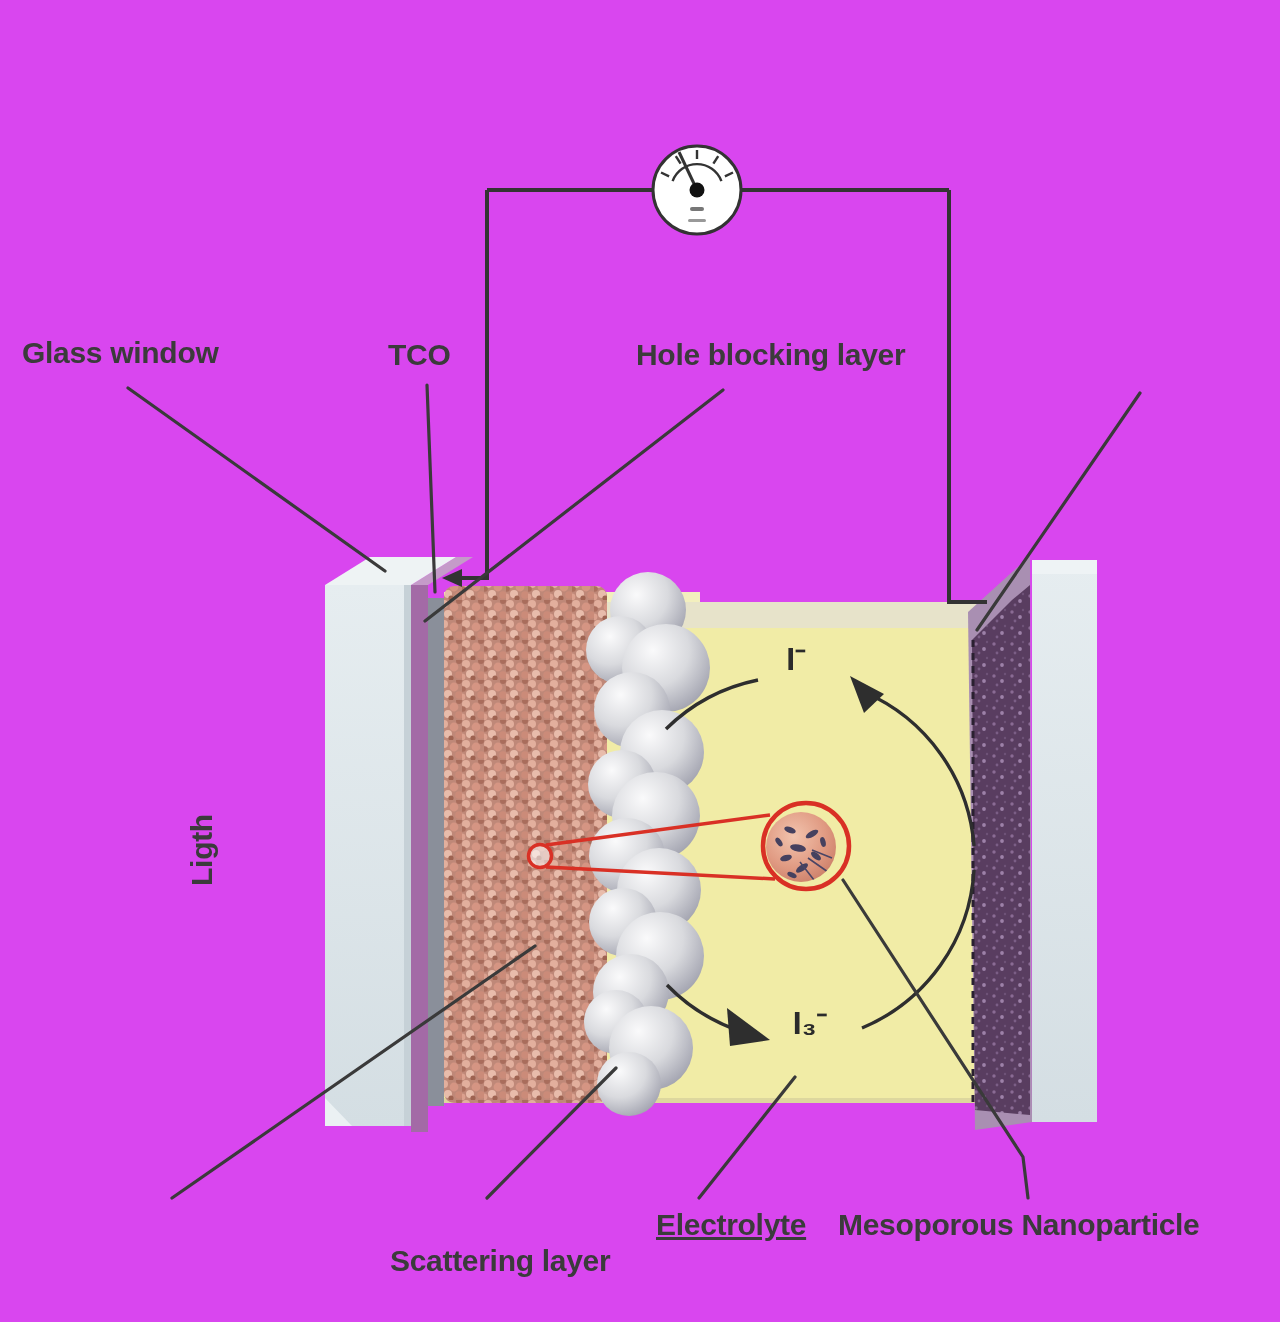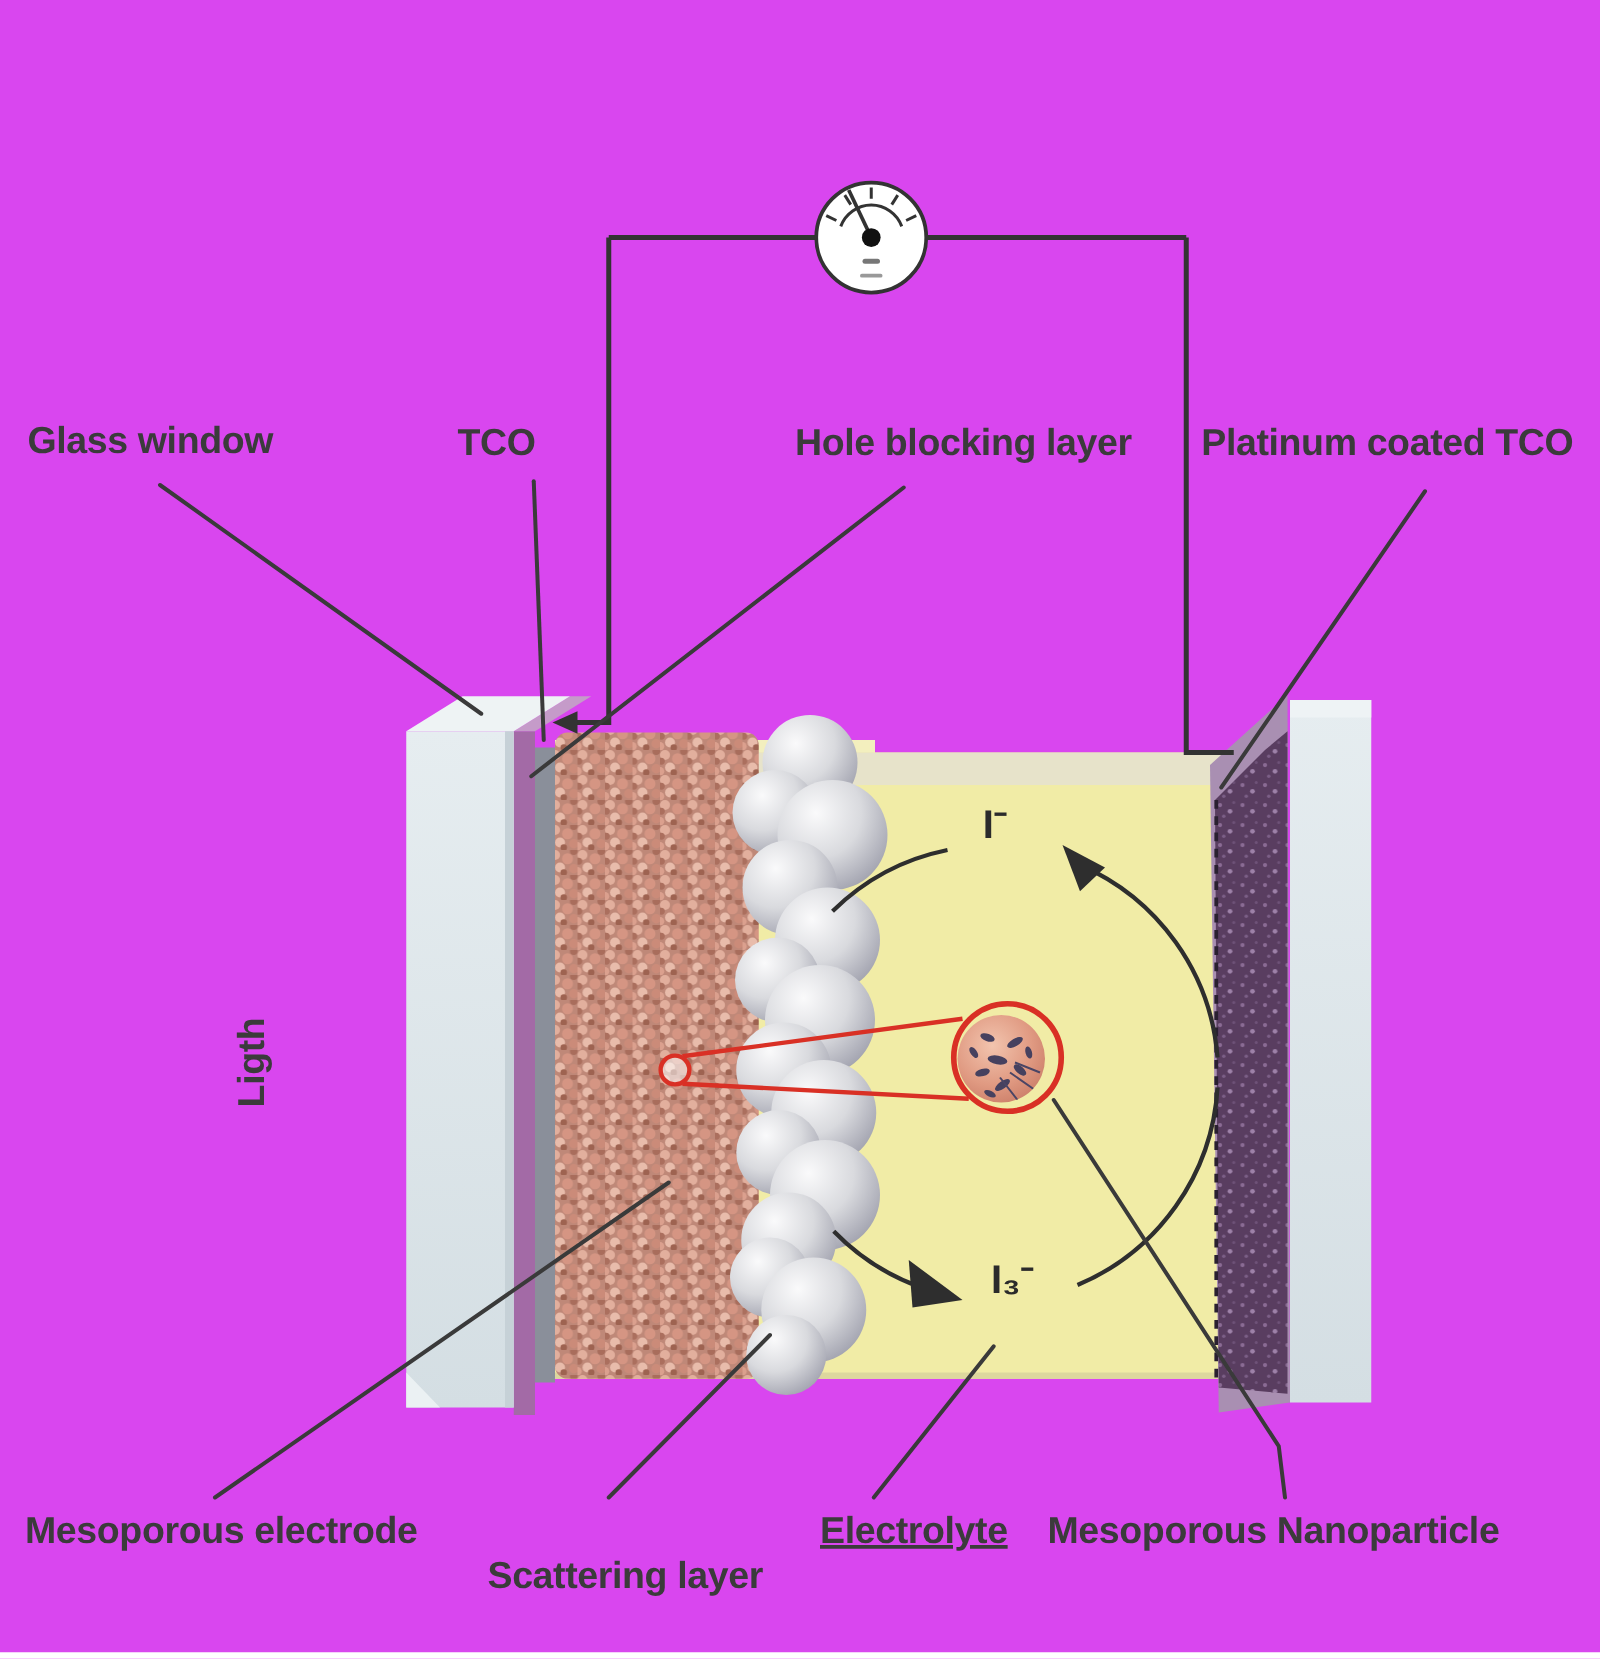--- a/index.html
+++ b/index.html
@@ -1,21 +1,21 @@
 <!DOCTYPE html>
 <html><head>
 <meta charset="utf-8">
 <style>
   html,body{margin:0;padding:0;background:#ffffff;}
   #stage{position:relative;width:1280px;height:1322px;background:#d946ef;overflow:hidden;
          font-family:"Liberation Sans",sans-serif;}
   #stage svg{position:absolute;left:0;top:0;}
   .lbl{position:absolute;color:#3b3b3b;font-size:30px;font-weight:600;letter-spacing:-0.3px;white-space:nowrap;}
   .lbl-glass{left:22px;top:336px;}
-  .lbl-tco{left:366px;top:338px;}
+  .lbl-tco{left:388px;top:338px;}
   .lbl-hole{left:636px;top:338px;}
   .lbl-pt{left:961px;top:338px;}
   .lbl-ligth{left:150px;top:833px;width:104px;text-align:center;transform:rotate(-90deg);}
   .lbl-meso{left:20px;top:1208px;}
   .lbl-scatter{left:390px;top:1208px;margin-top:36px;}
   .lbl-electrolyte{left:656px;top:1208px;text-decoration:underline;}
   .lbl-nano{left:838px;top:1208px;}
   .ion{position:absolute;color:#2b2b2b;font-size:32px;font-weight:700;text-align:center;}
   .ion-top{left:766px;top:636px;width:60px;}
   .ion-bottom{left:770px;top:1000px;width:80px;text-align:center;}
@@ -180,22 +180,20 @@
     <path d="M535,946 L172,1198"></path>
     <path d="M616,1068 L487,1198"></path>
     <path d="M795,1077 L699,1198"></path>
     <path d="M843,880 L1023,1157 L1028,1198"></path>
   </g>
 </svg>
 
 <div class="lbl lbl-glass">Glass window</div>
 <div class="lbl lbl-tco">TCO</div>
 <div class="lbl lbl-hole">Hole blocking layer</div>
-<div class="lbl lbl-pt">Platinum coated TCO</div>
 <div class="lbl lbl-ligth">Ligth</div>
-<div class="lbl lbl-meso">Mesoporous electrode</div>
 <div class="lbl lbl-scatter">Scattering layer</div>
 <div class="lbl lbl-electrolyte">Electrolyte</div>
 <div class="lbl lbl-nano">Mesoporous Nanoparticle</div>
 <div class="ion ion-top">I⁻</div>
 <div class="ion ion-bottom">I₃⁻</div>
 
 </div>
 
 </body></html>

